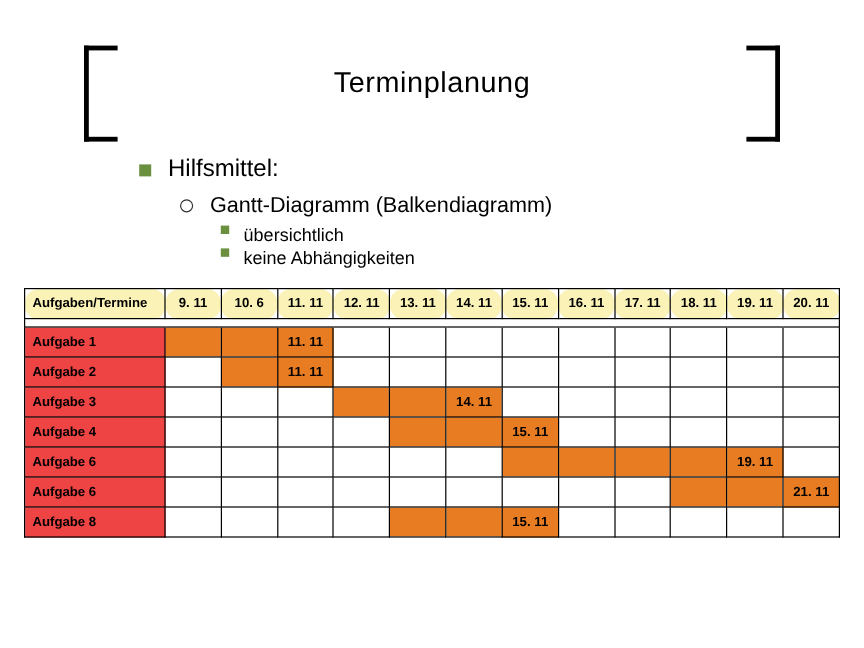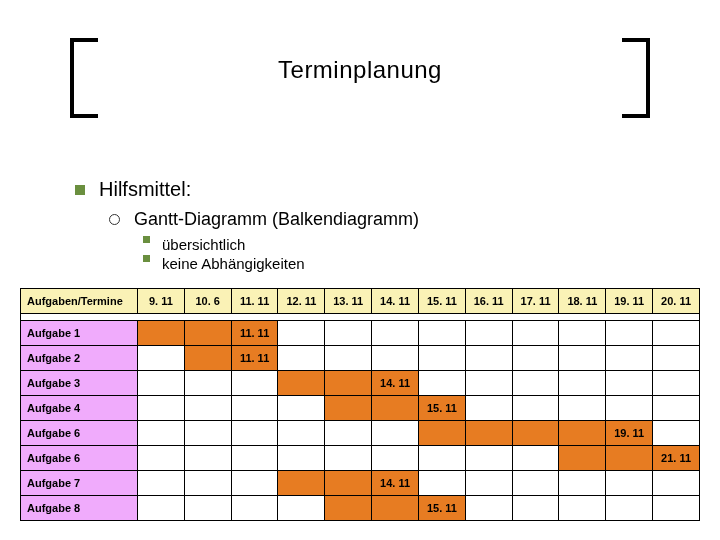--- a/index.html
+++ b/index.html
@@ -28,23 +28,22 @@
   .bracket.left  { left: 70px;  border-right: none; }
   .bracket.right { right: 70px; border-left:  none; }
   .title {
     text-align: center;
     font-size: 24px;
     padding-top: 26px;
     letter-spacing: 0.5px;
   }
   
   .content {
-    padding-left: 75px;
+    padding-left: 116px;
     font-size: 20px;
-    margin-top: 48px;
   }
   .l1 { display:flex; align-items:center; }
   .sq { display:inline-block; width:10px; height:10px; background:#6a8f3f; margin-right:14px; }
   .l2 { display:flex; align-items:center; margin:8px 0 6px 34px; font-size:18px; }
   .circ { display:inline-block; width:9px; height:9px; border:1px solid #333; border-radius:50%; margin-right:14px; }
   .l3 { display:flex; align-items:flex-start; margin:2px 0 2px 68px; font-size:15px; }
   .sq-sm { display:inline-block; width:7px; height:7px; background:#6a8f3f; margin-right:12px; }
 
   
   .gantt-wrap { padding: 14px 20px 0 20px; }
@@ -59,23 +58,23 @@
     height: 24px;
     padding: 0;
     text-align: center;
     vertical-align: middle;
   }
   table.gantt th.rowhd, table.gantt td.rowhd {
     width: 110px;
     text-align: left;
     padding-left: 6px;
     font-weight: bold;
-    background: #f0abfc;
-  }
-  table.gantt thead th { background:#faf2b6; font-weight:bold; }
+    background: #ef4444;
+  }
+  table.gantt thead th { background:#faf2b6; font-weight:bold;border-radius:11px; }
   table.gantt thead th.rowhd { background:#faf2b6; }
   tr.spacer td { height: 6px; border-left:none; border-right:none; }
   tr.spacer td:first-child{border-left:1px solid #000;}
   tr.spacer td:last-child{border-right:1px solid #000;}
 
   .bar {
     background:#e77c22;
     height:100%;
     width:100%;
   }
@@ -258,39 +257,20 @@
           <td></td>
           <td style="padding: 0px; background: rgb(231, 124, 34);">
             <div class="bar"></div>
           </td>
           <td style="padding: 0px; background: rgb(231, 124, 34);">
             <div class="bar"></div>
           </td>
           <td class="bar-end">21. 11</td>
         </tr>
         <tr>
-          <td class="rowhd">Aufgabe 7</td>
-          <td></td>
-          <td></td>
-          <td></td>
-          <td style="padding: 0px; background: rgb(231, 124, 34);">
-            <div class="bar"></div>
-          </td>
-          <td style="padding: 0px; background: rgb(231, 124, 34);">
-            <div class="bar"></div>
-          </td>
-          <td class="bar-end">14. 11</td>
-          <td></td>
-          <td></td>
-          <td></td>
-          <td></td>
-          <td></td>
-          <td></td>
-        </tr>
-        <tr>
           <td class="rowhd">Aufgabe 8</td>
           <td></td>
           <td></td>
           <td></td>
           <td></td>
           <td style="padding: 0px; background: rgb(231, 124, 34);">
             <div class="bar"></div>
           </td>
           <td style="padding: 0px; background: rgb(231, 124, 34);">
             <div class="bar"></div>

